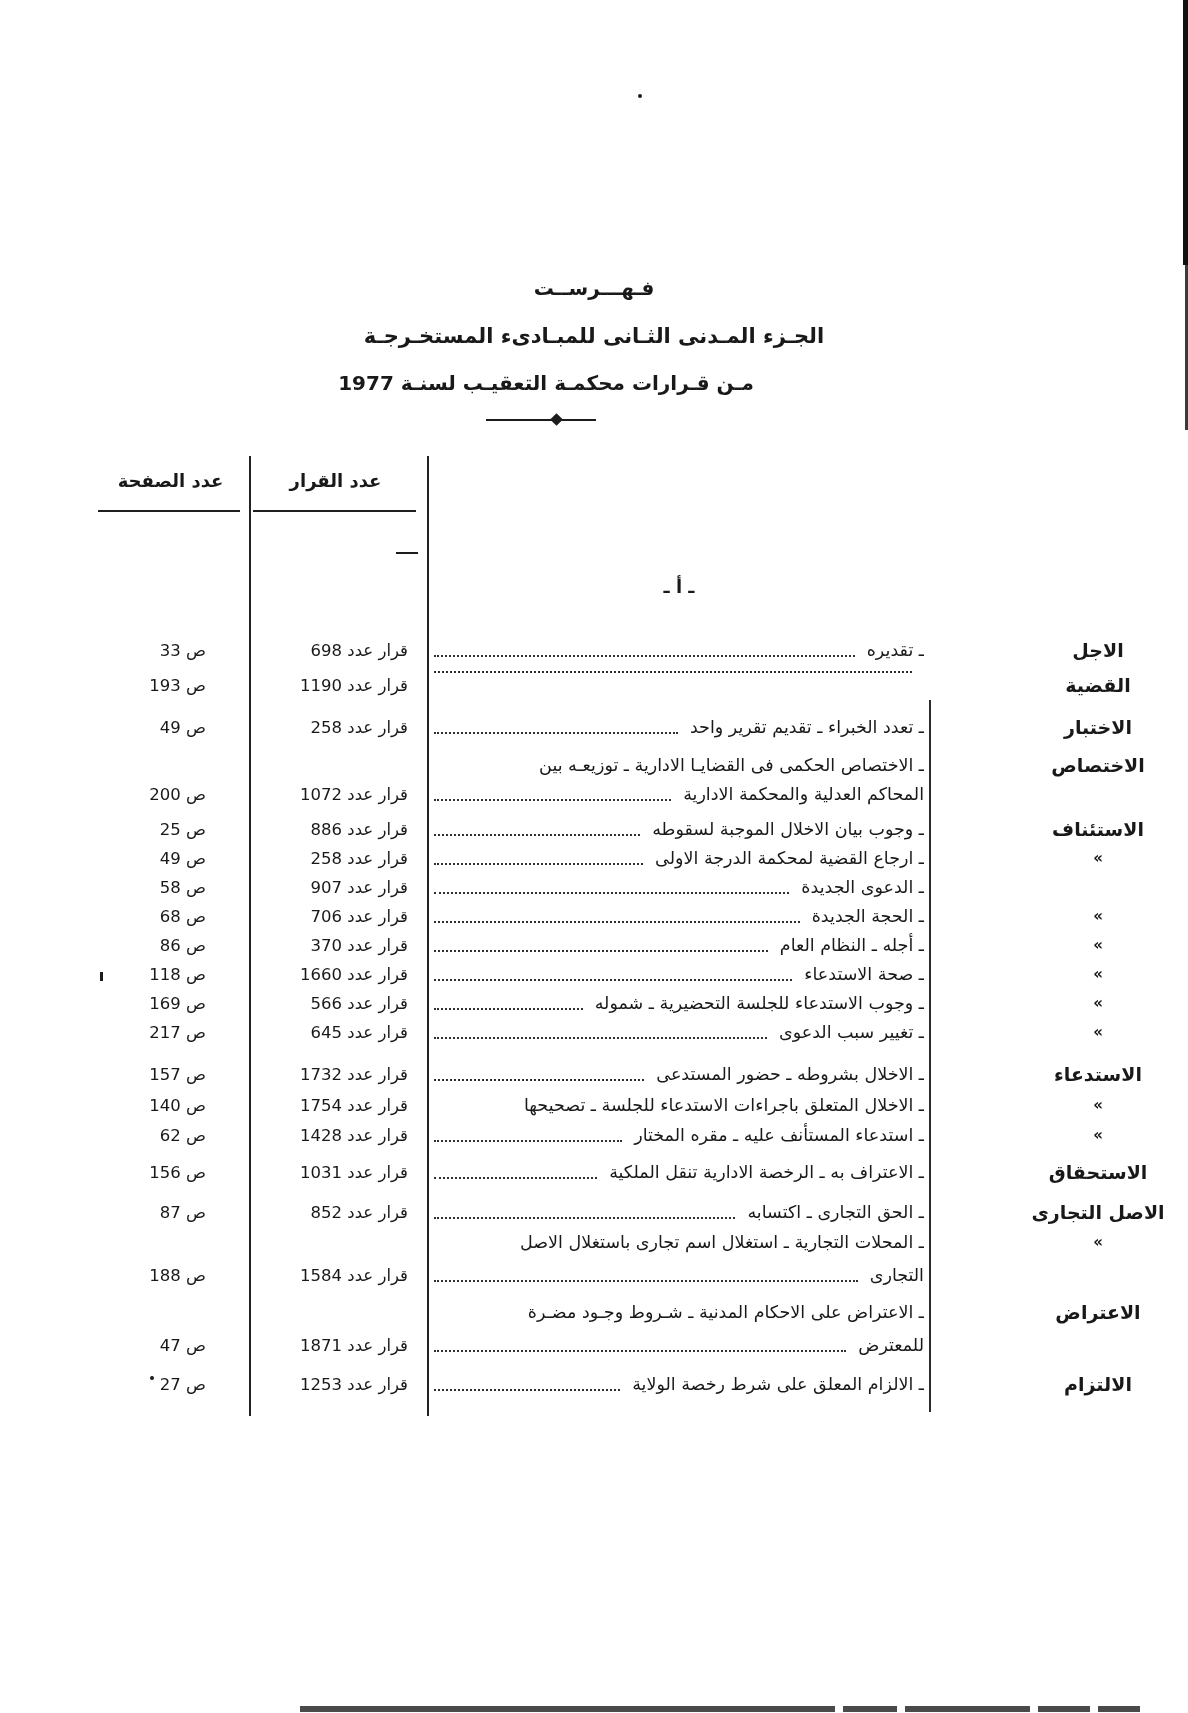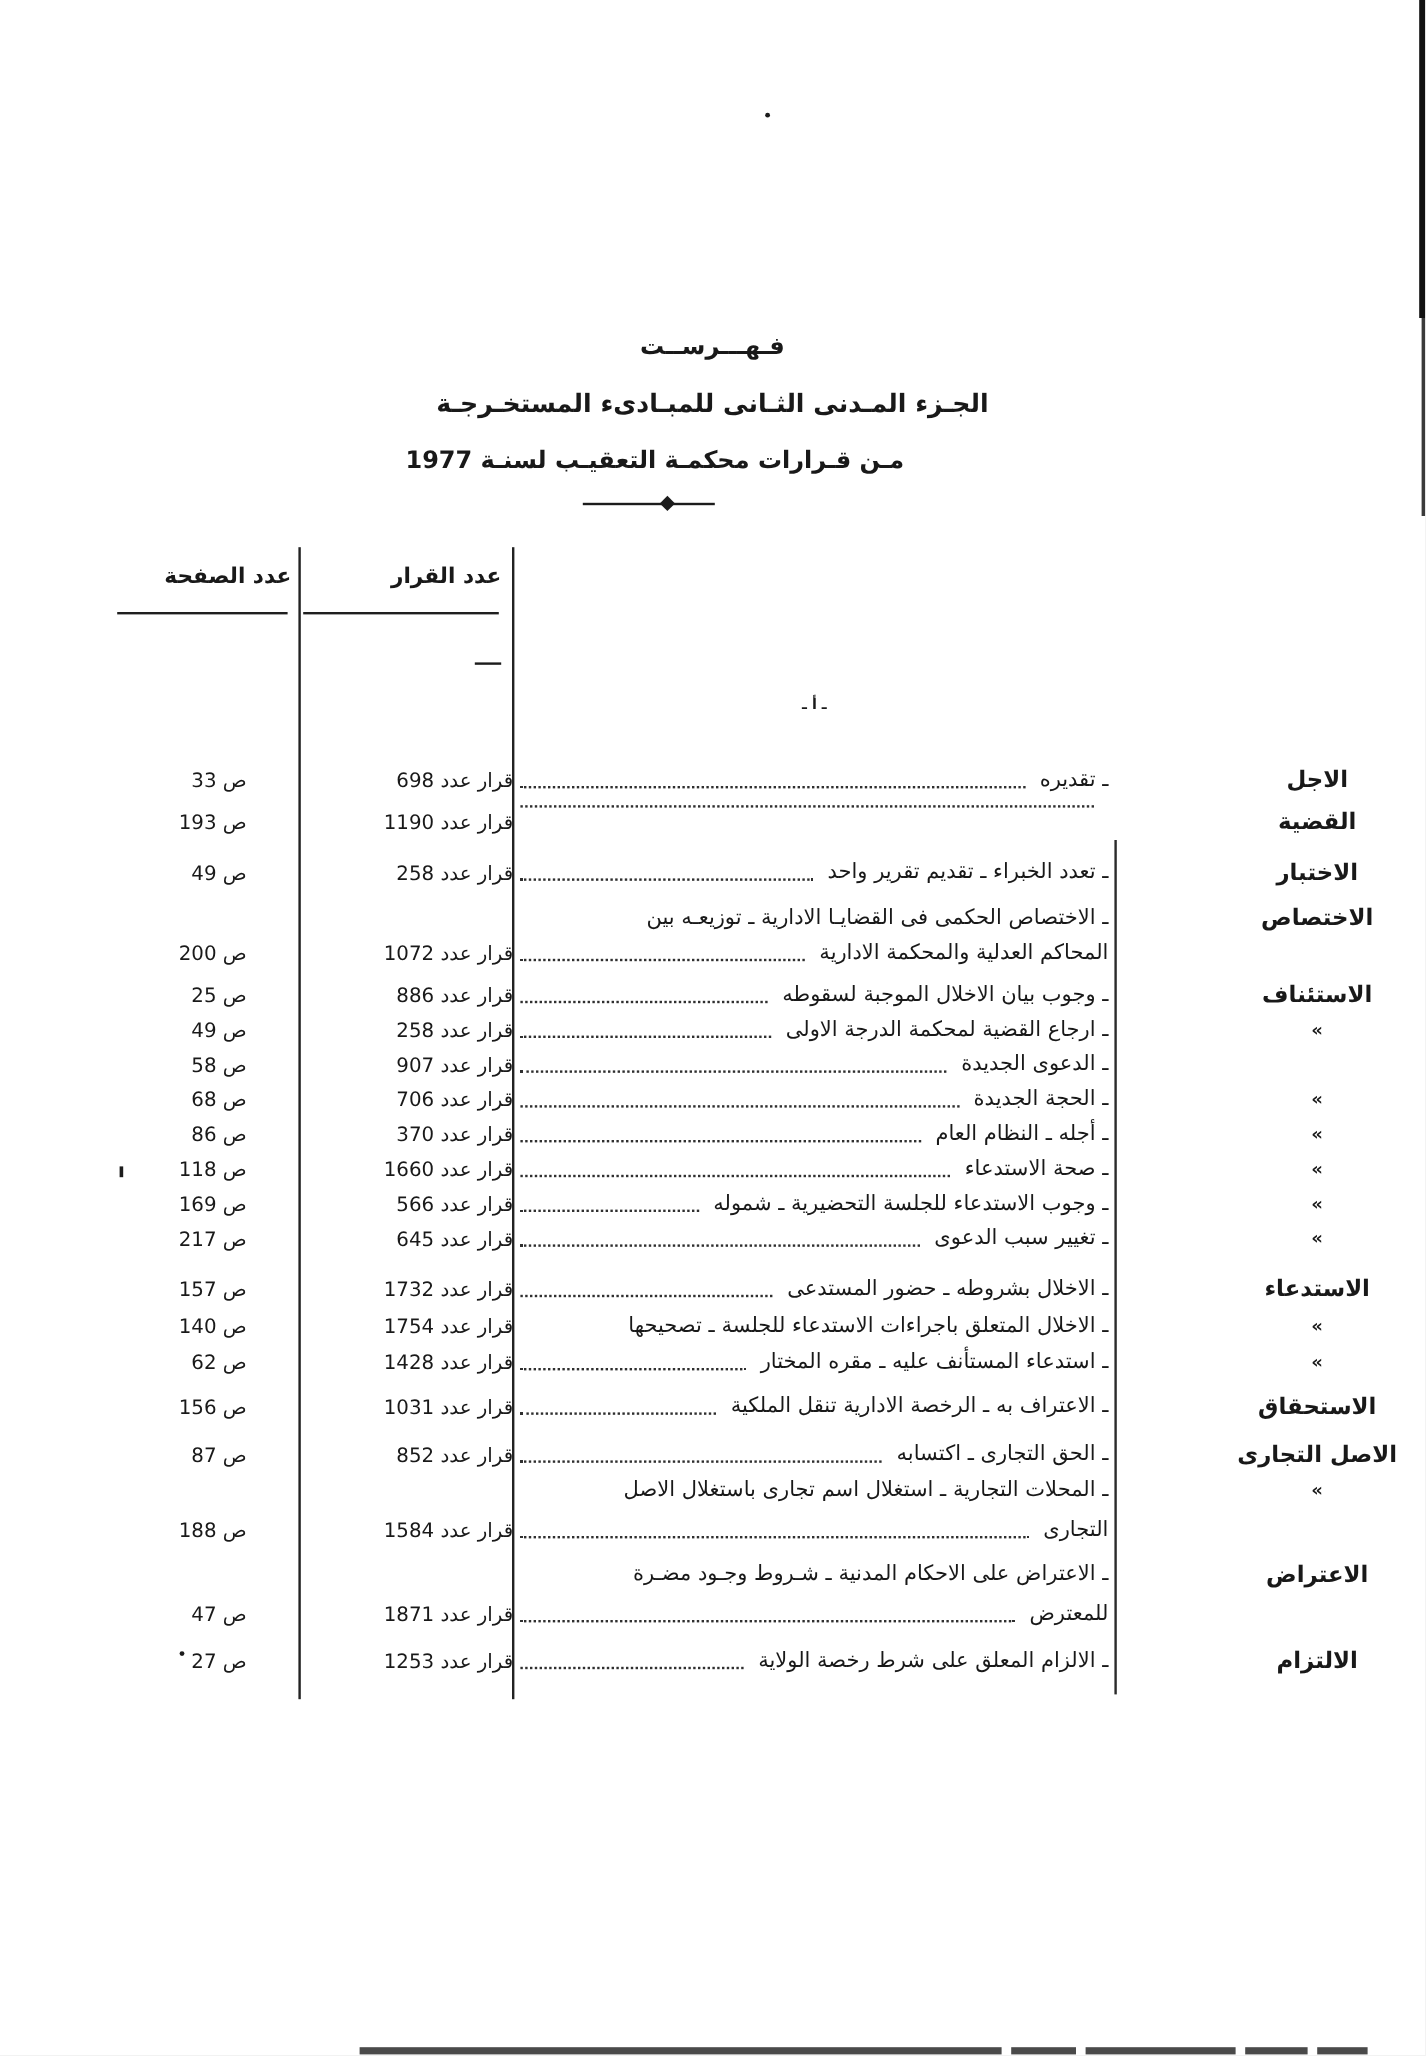--- a/index.html
+++ b/index.html
@@ -14,36 +14,36 @@
   .t2{top:324px; font-size:21px; font-weight:bold;}
   .t3{top:371px; font-size:20px; font-weight:bold; transform:translateX(-48px);}
   .ornament{position:absolute; top:414px; left:50%; width:110px; height:12px; transform:translateX(-108px);}
   .ornament .line{position:absolute; top:5px; left:0; width:100%; height:2px; background:#1c1c1c;}
   .ornament .diamond{position:absolute; top:1px; left:66px; width:9px; height:9px; background:#1c1c1c; transform:rotate(45deg);}
   
   .vrule{position:absolute; width:2px; background:#222;}
   .vruleA{left:249px; top:456px; height:960px;}
   .vruleB{left:427px; top:456px; height:960px;}
   .vruleC{left:929px; top:700px; height:712px; width:1.5px; background:#2b2b2b;}
-  .colhead{position:absolute; top:470px; font-size:18px; font-weight:bold; text-align:right;}
+  .colhead{position:absolute; top:470px; font-size:18px; font-weight:bold; text-align:center;}
   .colhead.pagecol{left:98px; width:145px;}
   .colhead.deccol{left:253px; width:165px;}
   .underline{position:absolute; top:510px; height:2px; background:#1f1f1f;}
   .ul1{left:98px; width:142px;}
   .ul2{left:253px; width:163px;}
   
   .rows{position:absolute; top:572px; right:0; left:100px; width:1088px; direction:rtl;}
-  .section-head{height:30px; line-height:30px; width:502px; margin-right:258px; text-align:center; font-weight:bold; font-size:12px;}
+  .section-head{height:30px; line-height:30px; width:502px; margin-right:258px; text-align:center; font-weight:bold; font-size:18px;}
   .row{display:flex; direction:rtl; min-height:29px; line-height:29px; align-items:flex-start;}
   .cat{width:258px; box-sizing:border-box; padding-left:78px; text-align:center; font-weight:bold; font-size:19px; white-space:nowrap;}
   .cat.marker{font-size:15px; font-weight:bold;}
   .subj{flex:1; min-width:0; display:flex; box-sizing:border-box; padding-right:6px; font-size:17.5px;}
   .stext{white-space:nowrap;}
   .leader{flex:1; min-width:0; align-self:flex-end; margin:0 12px 8px 6px; border-bottom:2.5px dotted #2f2f2f;}
-  .dec{width:178px; box-sizing:border-box; padding-right:0; font-size:16.5px; white-space:nowrap;}
+  .dec{width:178px; box-sizing:border-box; padding-right:20px; font-size:16.5px; white-space:nowrap;}
   .pg{width:150px; box-sizing:border-box; padding-right:44px; font-size:16.5px; white-space:nowrap;}
   
   .artifact{position:absolute; background:#1c1c1c;}
   .dot{width:4px; height:4px; border-radius:50%;}
   .edgebar1{left:1183px; top:815px; width:5px; height:265px; background:#111;}
   .edgebar2{left:1185px; top:1120px; width:3px; height:165px; background:#3a3a3a;}
   .botseg{position:absolute; top:1706px; height:6px; background:#4a4a4a;}
 </style>
 </head>
 <body>

